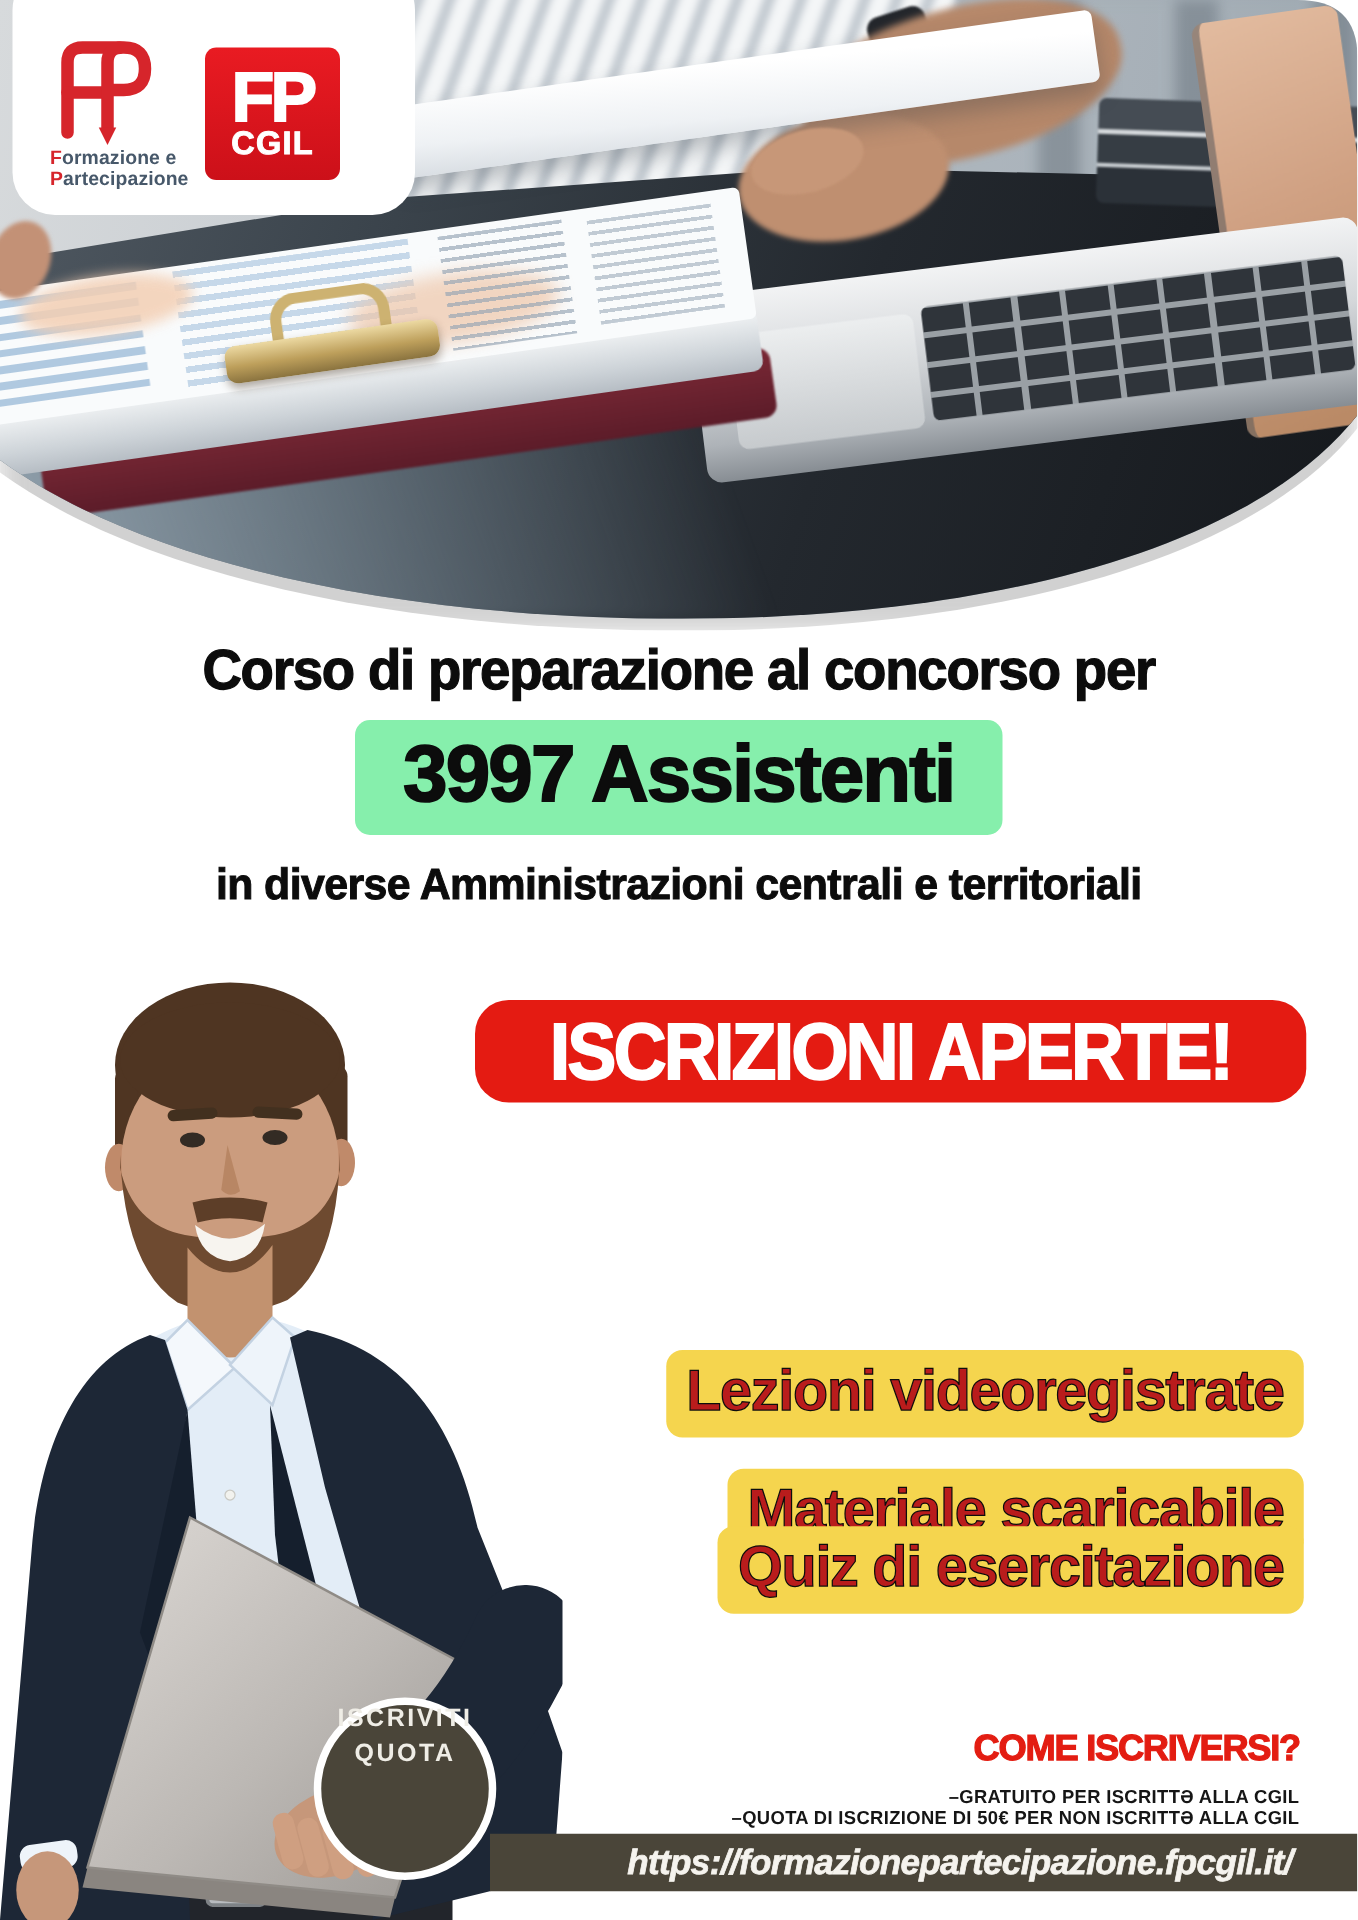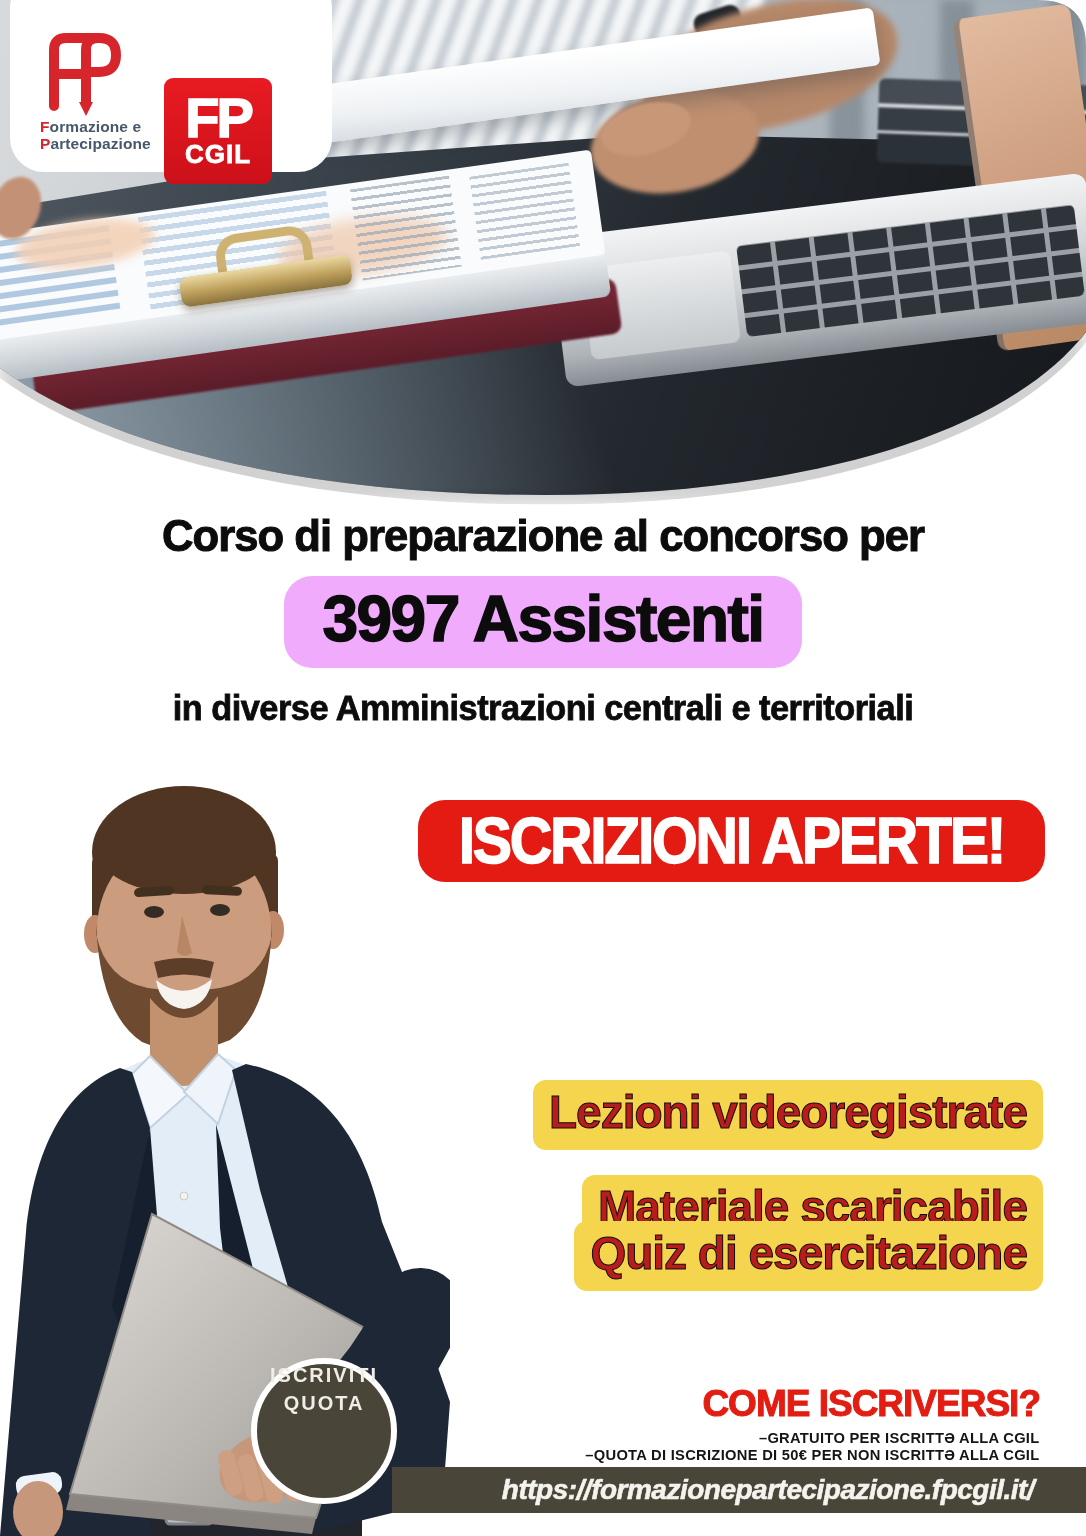--- a/index.html
+++ b/index.html
@@ -66,42 +66,42 @@
   .ph-clamp-hump{left:268px;top:34px;width:96px;height:44px;border:9px solid #cdb271;border-bottom:none;
     border-radius:22px 22px 0 0;filter:blur(.4px);}
   .ph-clamp-bar{left:228px;top:70px;width:172px;height:30px;border-radius:9px;
     background:linear-gradient(180deg,#ecd9a2,#bd9f5b 55%,#8a733f);box-shadow:0 4px 8px rgba(60,40,20,.4);}
   
   .logo-card{position:absolute;left:10px;top:-26px;width:322px;height:198px;background:#fff;border-radius:34px;z-index:2;}
   .monogram{position:absolute;left:28px;top:54px;}
   .brand-text{position:absolute;left:30px;top:144px;font-size:15.5px;font-weight:700;line-height:17px;color:#47586a;letter-spacing:.1px;}
   .brand-text .init{color:#d6252b;}
   .fpcgil{position:absolute;left:154px;top:64px;width:108px;height:106px;border-radius:9px;
-    background:linear-gradient(180deg,#e91b22,#cc1019);display:flex;flex-direction:column;align-items:center;justify-content:center;color:#fff;margin-top:40px;}
+    background:linear-gradient(180deg,#e91b22,#cc1019);display:flex;flex-direction:column;align-items:center;justify-content:center;color:#fff;}
   .fpcgil .fp{font-size:56px;font-weight:900;line-height:46px;letter-spacing:-3px;-webkit-text-stroke:1.5px #fff;}
   .fpcgil .cgil{font-size:26px;font-weight:800;line-height:26px;letter-spacing:1px;-webkit-text-stroke:.8px #fff;}
   
   .title{position:absolute;top:510px;left:0;width:100%;text-align:center;font-size:45px;font-weight:800;
     letter-spacing:-1px;color:#0c0c0c;transform:scaleX(.97);-webkit-text-stroke:1px #0c0c0c;}
   .hl-wrap{position:absolute;top:576px;left:0;width:100%;text-align:center;}
-  .hl-box{display:inline-block;background:#f0abfc;border-radius:28px;padding:6px 38px 12px;text-align:center;}
+  .hl-box{display:inline-block;background:#86efac;border-radius:12px;padding:6px 38px 12px;text-align:center;}
   .hl-text{font-size:64px;font-weight:900;letter-spacing:-1.5px;color:#0c0c0c;-webkit-text-stroke:1.5px #0c0c0c;}
   .subtitle{position:absolute;top:688px;left:0;width:100%;text-align:center;font-size:35px;font-weight:800;
     letter-spacing:-.5px;color:#0c0c0c;transform:scaleX(.98);-webkit-text-stroke:.8px #0c0c0c;}
   
   .banner{position:absolute;top:800px;right:41px;height:82px;background:#e41b12;border-radius:27px;
-    display:flex;align-items:center;padding:0 17px;z-index:2;}
+    display:flex;align-items:center;padding:0 36px;z-index:2;}
   .banner-text{font-size:64px;font-weight:900;letter-spacing:-2.5px;color:#ffffff;-webkit-text-stroke:1.5px #fff;
     transform:scaleX(.92);transform-origin:center;white-space:nowrap;}
   .description{position:absolute;top:926px;right:44px;text-align:right;font-size:29px;font-weight:700;
     line-height:38px;letter-spacing:-.3px;color:#191919;z-index:2;}
   .chip{position:absolute;right:43px;background:#f5d54e;border-radius:13px;padding:5px 16px 11px;z-index:2;
     font-size:46px;font-weight:800;letter-spacing:-1px;color:#b91c1c;-webkit-text-stroke:1px #0d0d0d;white-space:nowrap;}
   .chip1{top:1080px;} .chip2{top:1175px;} .chip3{top:1221px;}
-  .signup-title{position:absolute;top:1383px;right:46px;font-size:37px;font-weight:900;letter-spacing:-1px;
+  .signup-title{position:absolute;top:1383px;right:46px;font-size:29px;font-weight:900;letter-spacing:-1px;
     color:#e31d12;-webkit-text-stroke:1px #e31d12;z-index:2;white-space:nowrap;}
   .signup-notes{position:absolute;top:1429px;right:46px;text-align:right;font-size:15px;font-weight:700;
     line-height:17px;letter-spacing:.3px;color:#151515;transform:scaleX(.98);transform-origin:right;z-index:2;}
   
   .url-bar{position:absolute;left:392px;right:0;top:1467px;height:46px;background:#4a4539;z-index:4;
     display:flex;align-items:center;justify-content:center;padding-left:58px;}
   .url-text{font-size:28px;font-weight:700;letter-spacing:-.5px;color:#f5f3ee;-webkit-text-stroke:.6px #f5f3ee;white-space:nowrap;font-style:italic;}
   .badge{position:absolute;left:251px;top:1358px;width:146px;height:146px;border-radius:50%;background:#4a4539;
     border:6px solid #ffffff;display:flex;flex-direction:column;align-items:center;justify-content:flex-start;gap:5px;z-index:6;cursor:pointer;}
   .badge span{font-size:20px;font-weight:700;letter-spacing:2px;color:#efede6;}

